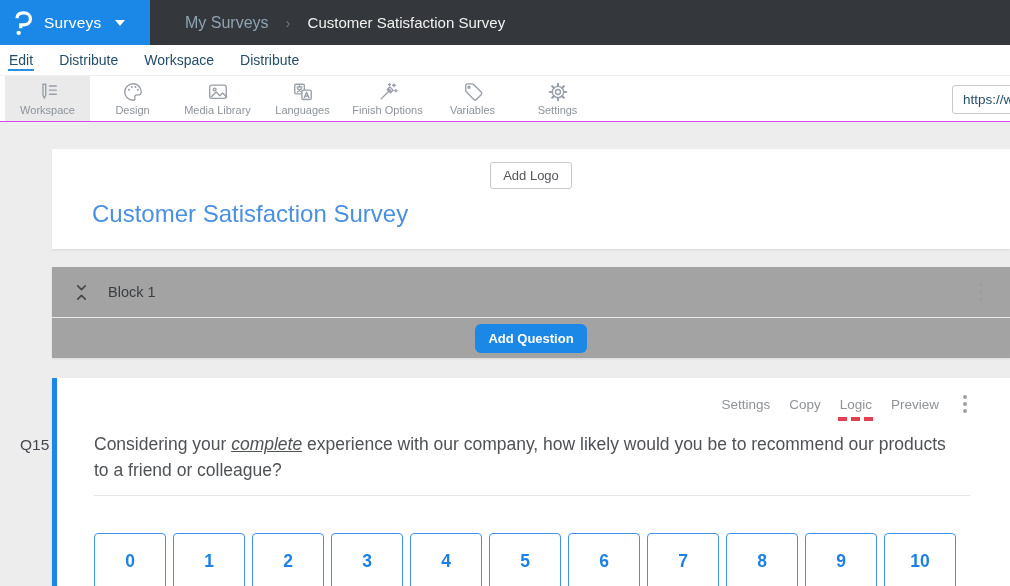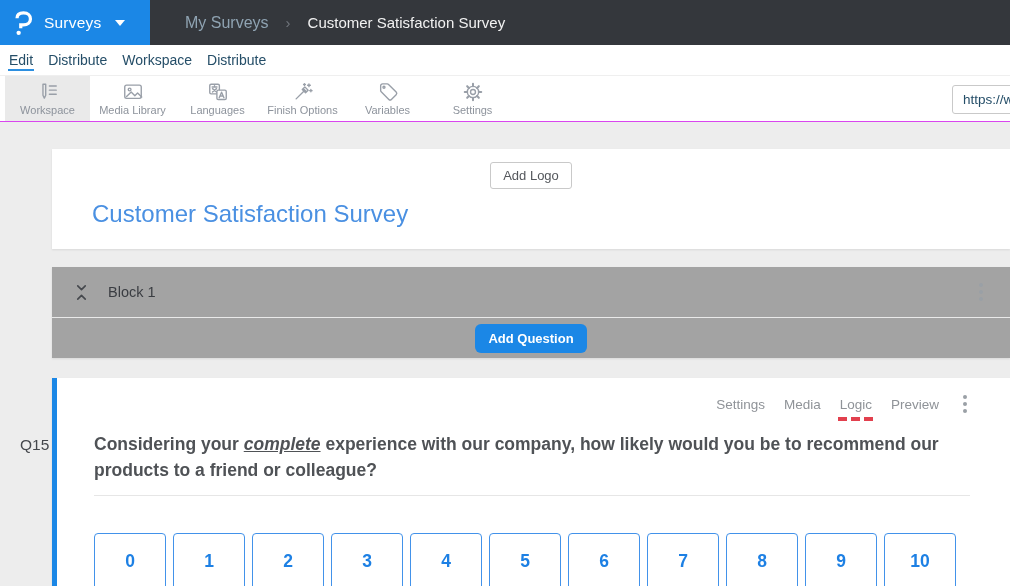--- a/index.html
+++ b/index.html
@@ -14,21 +14,21 @@
   .caret { width:0; height:0; border-left:5px solid transparent;
     border-right:5px solid transparent; border-top:6px solid #fff; margin-left:4px; }
   .breadcrumb { flex:1; background:#34373c; display:flex; align-items:center;
     gap:17px; padding-left:35px; }
   .bc-parent { color:#8fa3b2; font-size:16px; cursor:pointer; }
   .bc-sep { color:#70757c; font-size:15px; }
   .bc-current { color:#f2f2f2; font-size:15px; }
 
   
   .tabs-row { height:30px; background:#fff; display:flex; align-items:center;
-    gap:13px; padding-left:8px; }
+    gap:24px; padding-left:8px; }
   .tab { font-size:14px; color:#254e68; cursor:pointer; padding:2px 1px 3px; }
   .tab.active { border-bottom:2px solid #2d8fe0; padding-bottom:1px; }
 
   
   .toolbar { height:47px; background:#fff; border-top:1px solid #efefef;
     border-bottom:1px solid #d946ef; display:flex; align-items:stretch;
     padding-left:5px; position:relative; }
   .tool { width:85px; display:flex; flex-direction:column; align-items:center;
     justify-content:center; gap:1px; cursor:pointer; }
   .tool.active { background:#eaeaea; }
@@ -71,21 +71,21 @@
   .q-label { position:absolute; left:-37px; top:58px; font-size:15.5px; color:#45484d; }
   .q-actions { display:flex; justify-content:flex-end; align-items:center;
     gap:19px; height:20px; }
   .q-action { font-size:13.5px; color:#8f9398; cursor:pointer; }
   .q-action.logic { position:relative; }
   .q-action.logic::after { content:""; position:absolute; left:-2px; right:-3px;
     bottom:-9px; height:3.5px;
     background:repeating-linear-gradient(90deg,#e2404e 0 9px,transparent 9px 13px); }
   .q-actions .kebab { margin-left:2px; }
   .q-text { margin-top:17px; font-size:17.5px; color:#4f5256; line-height:1.5;
-    max-width:852px; cursor:text;font-weight:bold; }
+    max-width:852px; cursor:text; }
   .q-em { font-style:italic; text-decoration:underline; }
   .q-divider { margin-top:11px; border-top:1px solid #e6e6e6; }
   .nps-row { display:flex; gap:7px; margin-top:37px; }
   .nps-btn { width:72px; height:58px; border:1px solid #4292ea; border-radius:4px;
     background:#fff; display:flex; align-items:center; justify-content:center;
     font-size:17.5px; font-weight:bold; color:#1d80e4; cursor:pointer;
     font-family:"Liberation Sans",sans-serif; }
 </style>
 </head>
 <body>
@@ -120,20 +120,32 @@
   <div class="tool active">
     <span style="display:flex;">
       <svg width="22" height="22" viewBox="0 0 24 24">
         <path d="M6.5 3.5 h3 v12 l-1.5 3.2 -1.5-3.2 z"></path>
         <path d="M13.5 5.5 h7.5 M13.5 10 h7.5 M13.5 14.5 h7.5"></path>
       </svg>
     </span>
     <span class="tool-label">Workspace</span>
   </div>
 
+  <div class="tool">
+    <span style="display:flex;">
+      <svg width="22" height="22" viewBox="0 0 24 24">
+        <path d="M12 3 a9 9 0 1 0 0 18 c1.9 0 2.6-1.3 2-2.7 -.6-1.6.5-3.1 2.2-3.1 h1.3 c2 0 3.5-1.6 3.5-3.6 A9 9 0 0 0 12 3z"></path>
+        <circle cx="7.6" cy="9.6" r="1.1" fill="#999fa8" stroke="none"></circle>
+        <circle cx="10.6" cy="6.6" r="1.1" fill="#999fa8" stroke="none"></circle>
+        <circle cx="14.6" cy="6.6" r="1.1" fill="#999fa8" stroke="none"></circle>
+        <circle cx="17.3" cy="9.6" r="1.1" fill="#999fa8" stroke="none"></circle>
+      </svg>
+    </span>
+    <span class="tool-label">Design</span>
+  </div>
 
   <div class="tool">
     <span style="display:flex;">
       <svg width="22" height="22" viewBox="0 0 24 24">
         <rect x="3" y="4.5" width="18" height="14.5" rx="2"></rect>
         <circle cx="8.3" cy="9.3" r="1.5"></circle>
         <path d="M5 17 l5-5 4 4 3-3 4.5 4.5"></path>
       </svg>
     </span>
     <span class="tool-label">Media Library</span>
@@ -213,21 +225,21 @@
     <div class="block-body">
       <button class="add-question-btn">Add Question</button>
     </div>
   </div>
 
   <div class="card question-card">
     <span class="q-label">Q15</span>
 
     <div class="q-actions">
       <span class="q-action">Settings</span>
-      <span class="q-action">Media</span>
+      <span class="q-action">Copy</span>
       <span class="q-action logic">Logic</span>
       <span class="q-action">Preview</span>
       <span class="kebab">
           <i></i>
           <i></i>
           <i></i>
         </span>
     </div>
 
     <div class="q-text"><span>Considering your </span><span class="q-em">complete</span><span> experience with our company, how likely would you be to recommend our products to a friend or colleague?</span></div>

